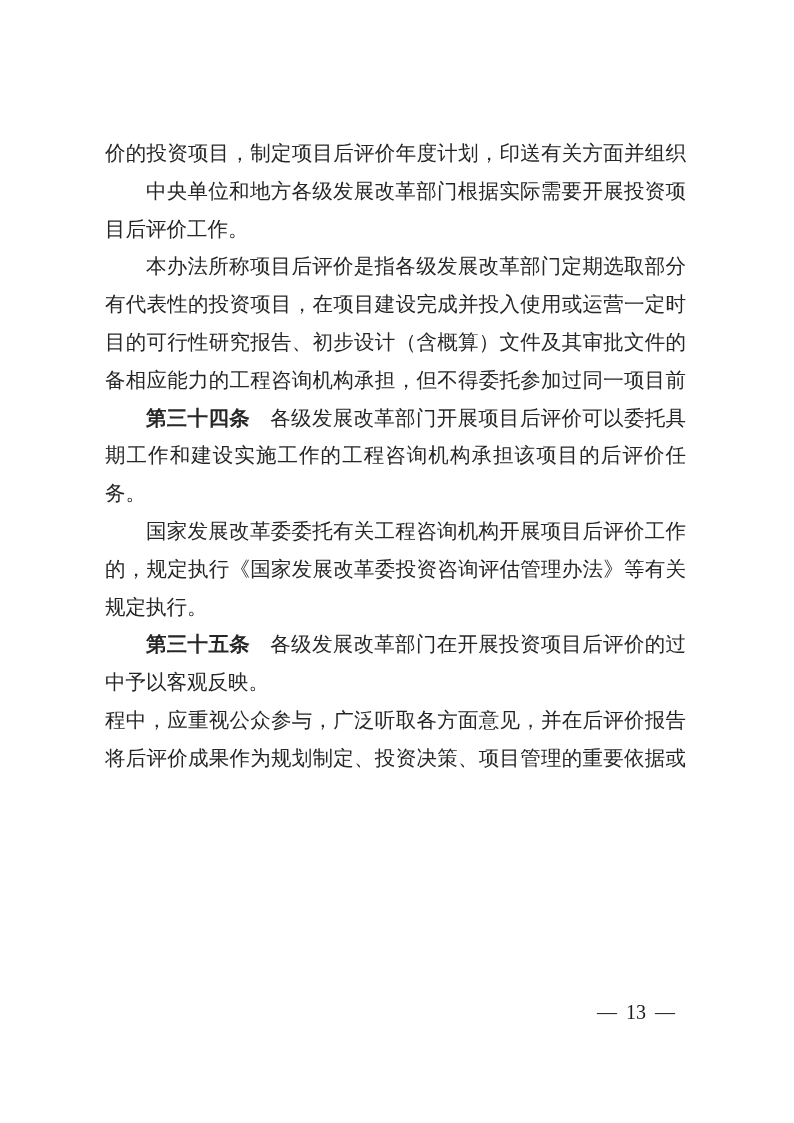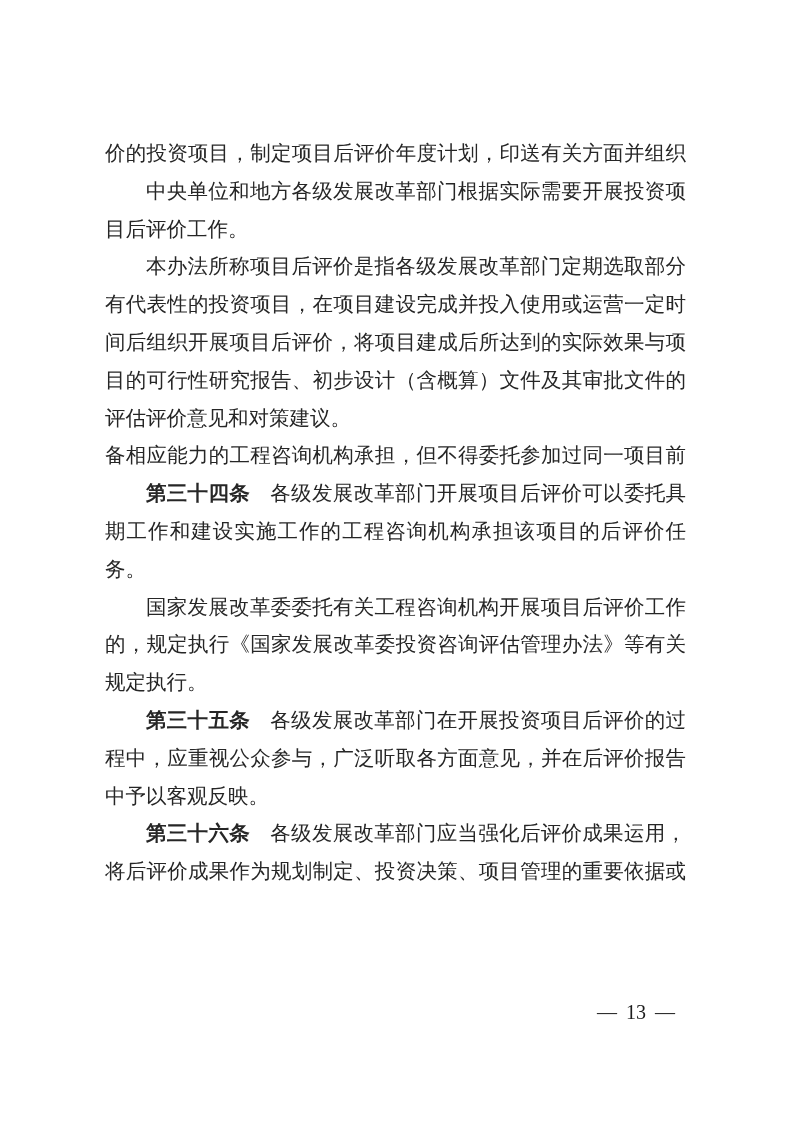--- a/index.html
+++ b/index.html
@@ -65,34 +65,31 @@
 <body>
 
 <div class="page">
 
   <div class="doc-body" id="doc-body">
       <div class="line full">价的投资项目，制定项目后评价年度计划，印送有关方面并组织</div>
       <div class="line full indent">中央单位和地方各级发展改革部门根据实际需要开展投资项</div>
       <div class="line">目后评价工作。</div>
       <div class="line full indent">本办法所称项目后评价是指各级发展改革部门定期选取部分</div>
       <div class="line full">有代表性的投资项目，在项目建设完成并投入使用或运营一定时</div>
-      <div class="line full">间后组织开展项目后评价，将项目建成后所达到的实际效果与项</div>
       <div class="line full">目的可行性研究报告、初步设计（含概算）文件及其审批文件的</div>
-      <div class="line">评估评价意见和对策建议。</div>
       <div class="line full">备相应能力的工程咨询机构承担，但不得委托参加过同一项目前</div>
       <div class="line full indent"><span class="article-no">第三十四条</span><span class="gap"></span><span>各级发展改革部门开展项目后评价可以委托具</span></div>
       <div class="line full">期工作和建设实施工作的工程咨询机构承担该项目的后评价任</div>
       <div class="line">务。</div>
       <div class="line full indent">国家发展改革委委托有关工程咨询机构开展项目后评价工作</div>
       <div class="line full">的，规定执行《国家发展改革委投资咨询评估管理办法》等有关</div>
       <div class="line">规定执行。</div>
       <div class="line full indent"><span class="article-no">第三十五条</span><span class="gap"></span><span>各级发展改革部门在开展投资项目后评价的过</span></div>
+      <div class="line">中予以客观反映。</div>
       <div class="line full">程中，应重视公众参与，广泛听取各方面意见，并在后评价报告</div>
-      <div class="line">中予以客观反映。</div>
-      <div class="line full indent"><span class="article-no">第三十六条</span><span class="gap"></span><span>各级发展改革部门应当强化后评价成果运用，</span></div>
       <div class="line full">将后评价成果作为规划制定、投资决策、项目管理的重要依据或</div>
     </div>
 
   <div class="page-number">
     <span class="dash">—</span>
     <span class="num">13</span>
     <span class="dash">—</span>
   </div>
 
 </div>

